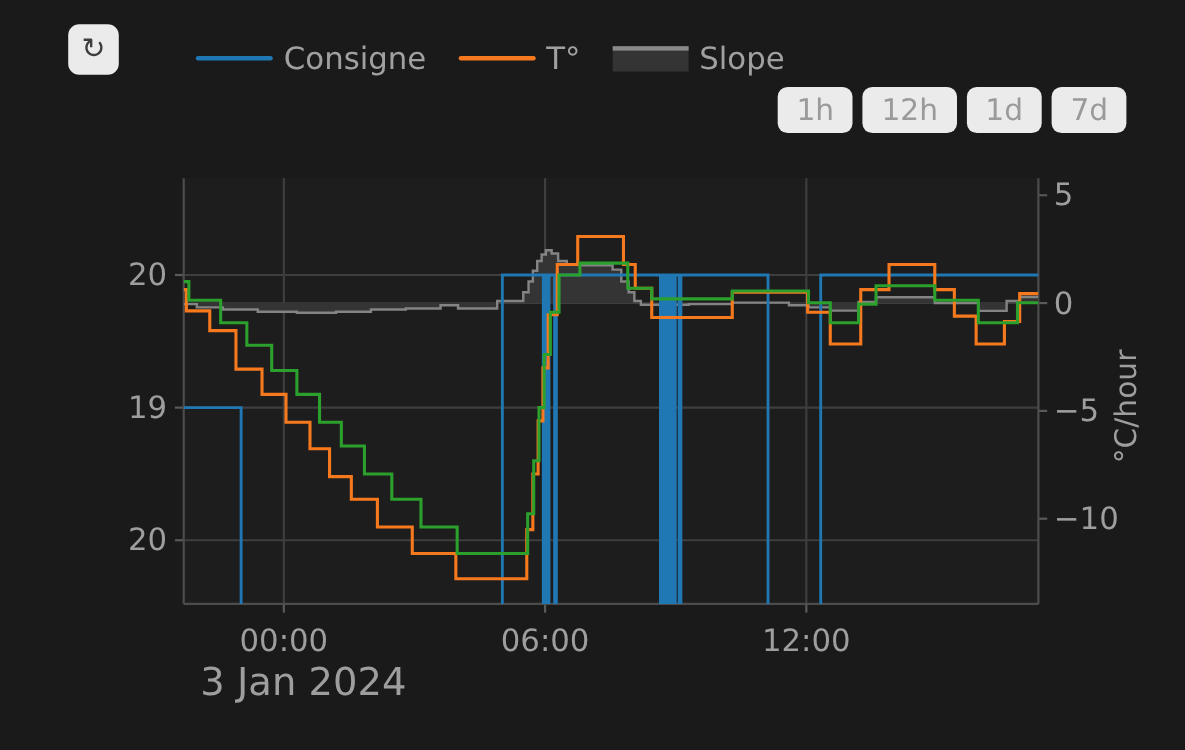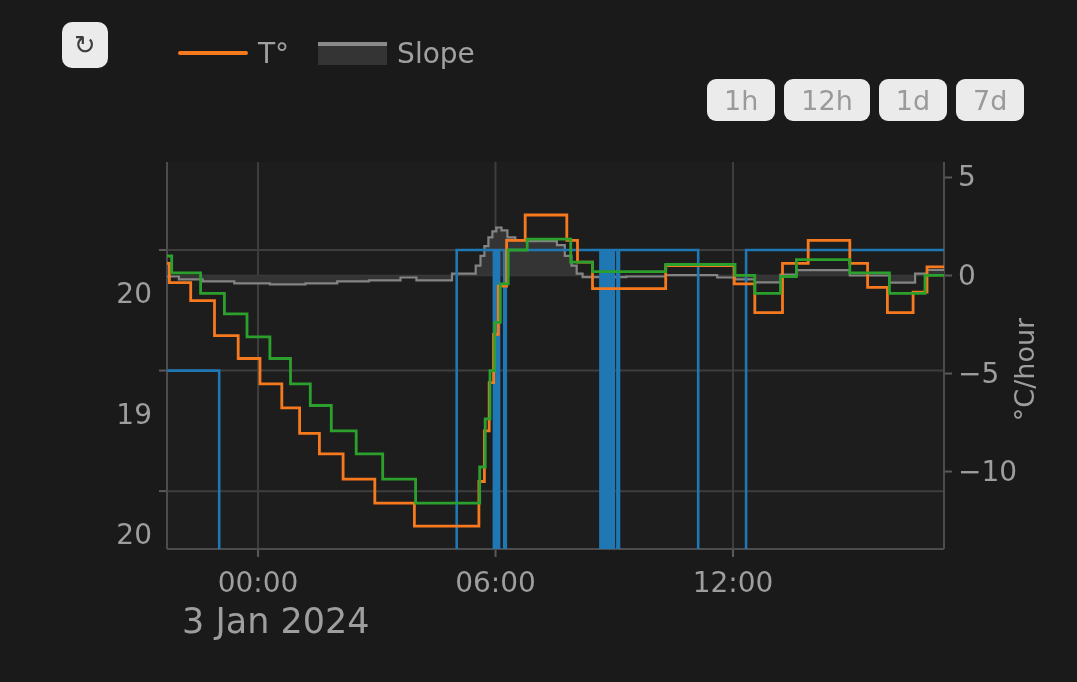--- a/index.html
+++ b/index.html
@@ -14,36 +14,40 @@
   .legend-line{width:70px;height:4px;border-radius:2px;}
   .legend-area{width:69px;height:19px;}
   .legend-label{font-size:28px;color:#a0a0a0;white-space:nowrap;}
   #range-buttons{position:absolute;left:707px;top:79px;display:flex;gap:9px;align-items:flex-end;}
   #range-buttons .btn{height:42px;padding:0 17px;font-size:27px;border-radius:9px;}
   #plot-bg{position:absolute;left:167px;top:162px;width:777px;height:387px;background:#1d1d1d;}
   svg{display:block;}
   #grid-svg{position:absolute;left:130px;top:150px;}
   #series-svg{position:absolute;left:167px;top:162px;overflow:hidden;}
   .tick-label{position:absolute;color:#9e9e9e;font-size:28px;line-height:34px;height:34px;}
-  .tick-left{width:57px;text-align:right;margin-top:44px;}
+  .tick-left{width:57px;text-align:right;}
   .tick-right{text-align:left;}
   .tick-x{width:140px;text-align:center;}
   #date-label{position:absolute;left:182px;top:601px;color:#9e9e9e;font-size:35px;}
   #right-axis-title{position:absolute;left:944px;top:354px;width:160px;text-align:center;
       color:#9e9e9e;font-size:27px;transform:rotate(-90deg);transform-origin:50% 50%;}
 </style>
 </head>
 <body>
 
 <div id="stage">
   <button id="refresh-btn" class="btn">
     <span>↻</span>
   </button>
 
   <div id="legend">
+      <div class="legend-item">
+        <span class="legend-line" style="background: rgb(31, 119, 180);"></span>
+        <span class="legend-label">Consigne</span>
+      </div>
       <div class="legend-item">
         <span class="legend-line" style="background: rgb(247, 121, 30);"></span>
         <span class="legend-label">T°</span>
       </div>
       <div class="legend-item">
         <span class="legend-area" style="background: rgb(52, 52, 52); border-top: 4px solid rgb(138, 138, 138);"></span>
         <span class="legend-label">Slope</span>
       </div>
     </div>
 

